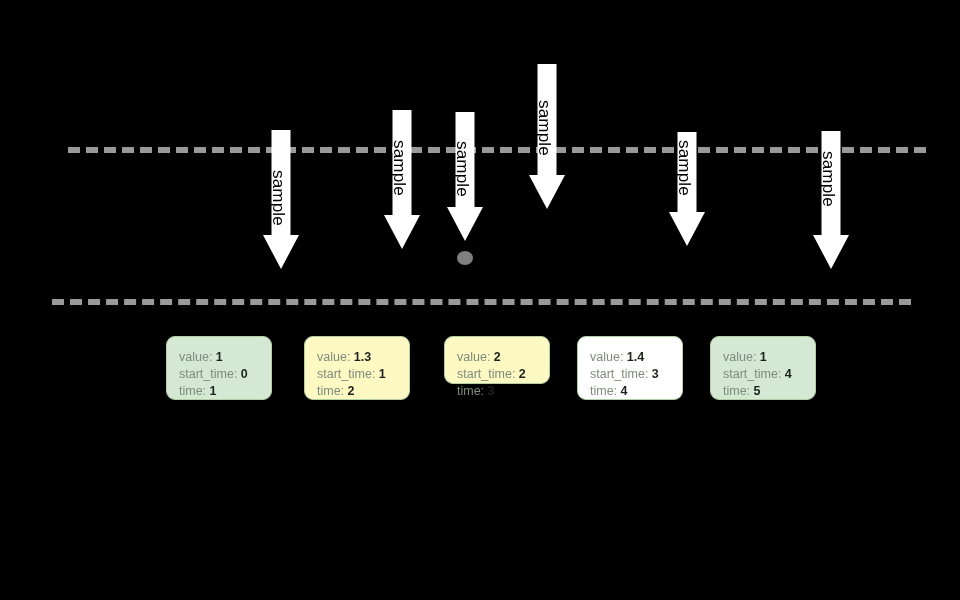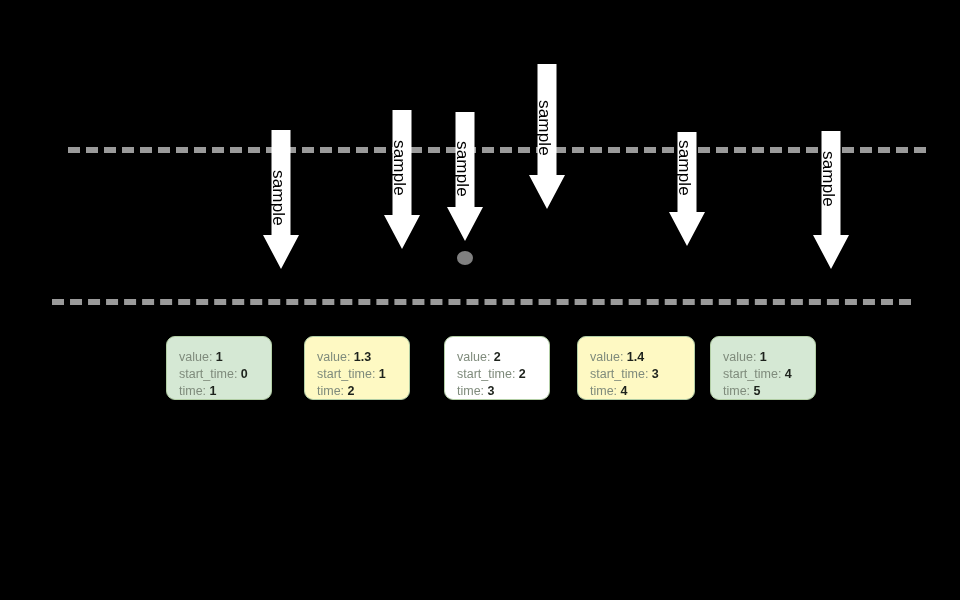--- a/index.html
+++ b/index.html
@@ -125,26 +125,26 @@
       <div class="record-box" style="left: 166px; top: 336px; width: 106px; height: 64px; background: rgb(213, 232, 212); border-color: rgb(178, 206, 165);">
         <div class="record-line"><span class="rec-label">value:</span> <span class="rec-val">1</span></div>
         <div class="record-line"><span class="rec-label">start_time:</span> <span class="rec-val">0</span></div>
         <div class="record-line"><span class="rec-label">time:</span> <span class="rec-val">1</span></div>
       </div>
       <div class="record-box" style="left: 304px; top: 336px; width: 106px; height: 64px; background: #fef9c3; border-color: rgb(178, 206, 165);">
         <div class="record-line"><span class="rec-label">value:</span> <span class="rec-val">1.3</span></div>
         <div class="record-line"><span class="rec-label">start_time:</span> <span class="rec-val">1</span></div>
         <div class="record-line"><span class="rec-label">time:</span> <span class="rec-val">2</span></div>
       </div>
-      <div class="record-box" style="left: 444px; top: 336px; width: 106px; height: 64px; background: #ffffff; border-color: rgb(178, 206, 165);">
+      <div class="record-box" style="left: 444px; top: 336px; width: 106px; height: 48px; background: #fef9c3; border-color: rgb(178, 206, 165);">
         <div class="record-line"><span class="rec-label">value:</span> <span class="rec-val">2</span></div>
         <div class="record-line"><span class="rec-label">start_time:</span> <span class="rec-val">2</span></div>
         <div class="record-line"><span class="rec-label">time:</span> <span class="rec-val">3</span></div>
       </div>
-      <div class="record-box" style="left: 577px; top: 336px; width: 118px; height: 64px; background: #fef9c3; border-color: rgb(178, 206, 165);">
+      <div class="record-box" style="left: 577px; top: 336px; width: 106px; height: 64px; background: #ffffff; border-color: rgb(178, 206, 165);">
         <div class="record-line"><span class="rec-label">value:</span> <span class="rec-val">1.4</span></div>
         <div class="record-line"><span class="rec-label">start_time:</span> <span class="rec-val">3</span></div>
         <div class="record-line"><span class="rec-label">time:</span> <span class="rec-val">4</span></div>
       </div>
       <div class="record-box" style="left: 710px; top: 336px; width: 106px; height: 64px; background: rgb(213, 232, 212); border-color: rgb(178, 206, 165);">
         <div class="record-line"><span class="rec-label">value:</span> <span class="rec-val">1</span></div>
         <div class="record-line"><span class="rec-label">start_time:</span> <span class="rec-val">4</span></div>
         <div class="record-line"><span class="rec-label">time:</span> <span class="rec-val">5</span></div>
       </div>
     </div>

